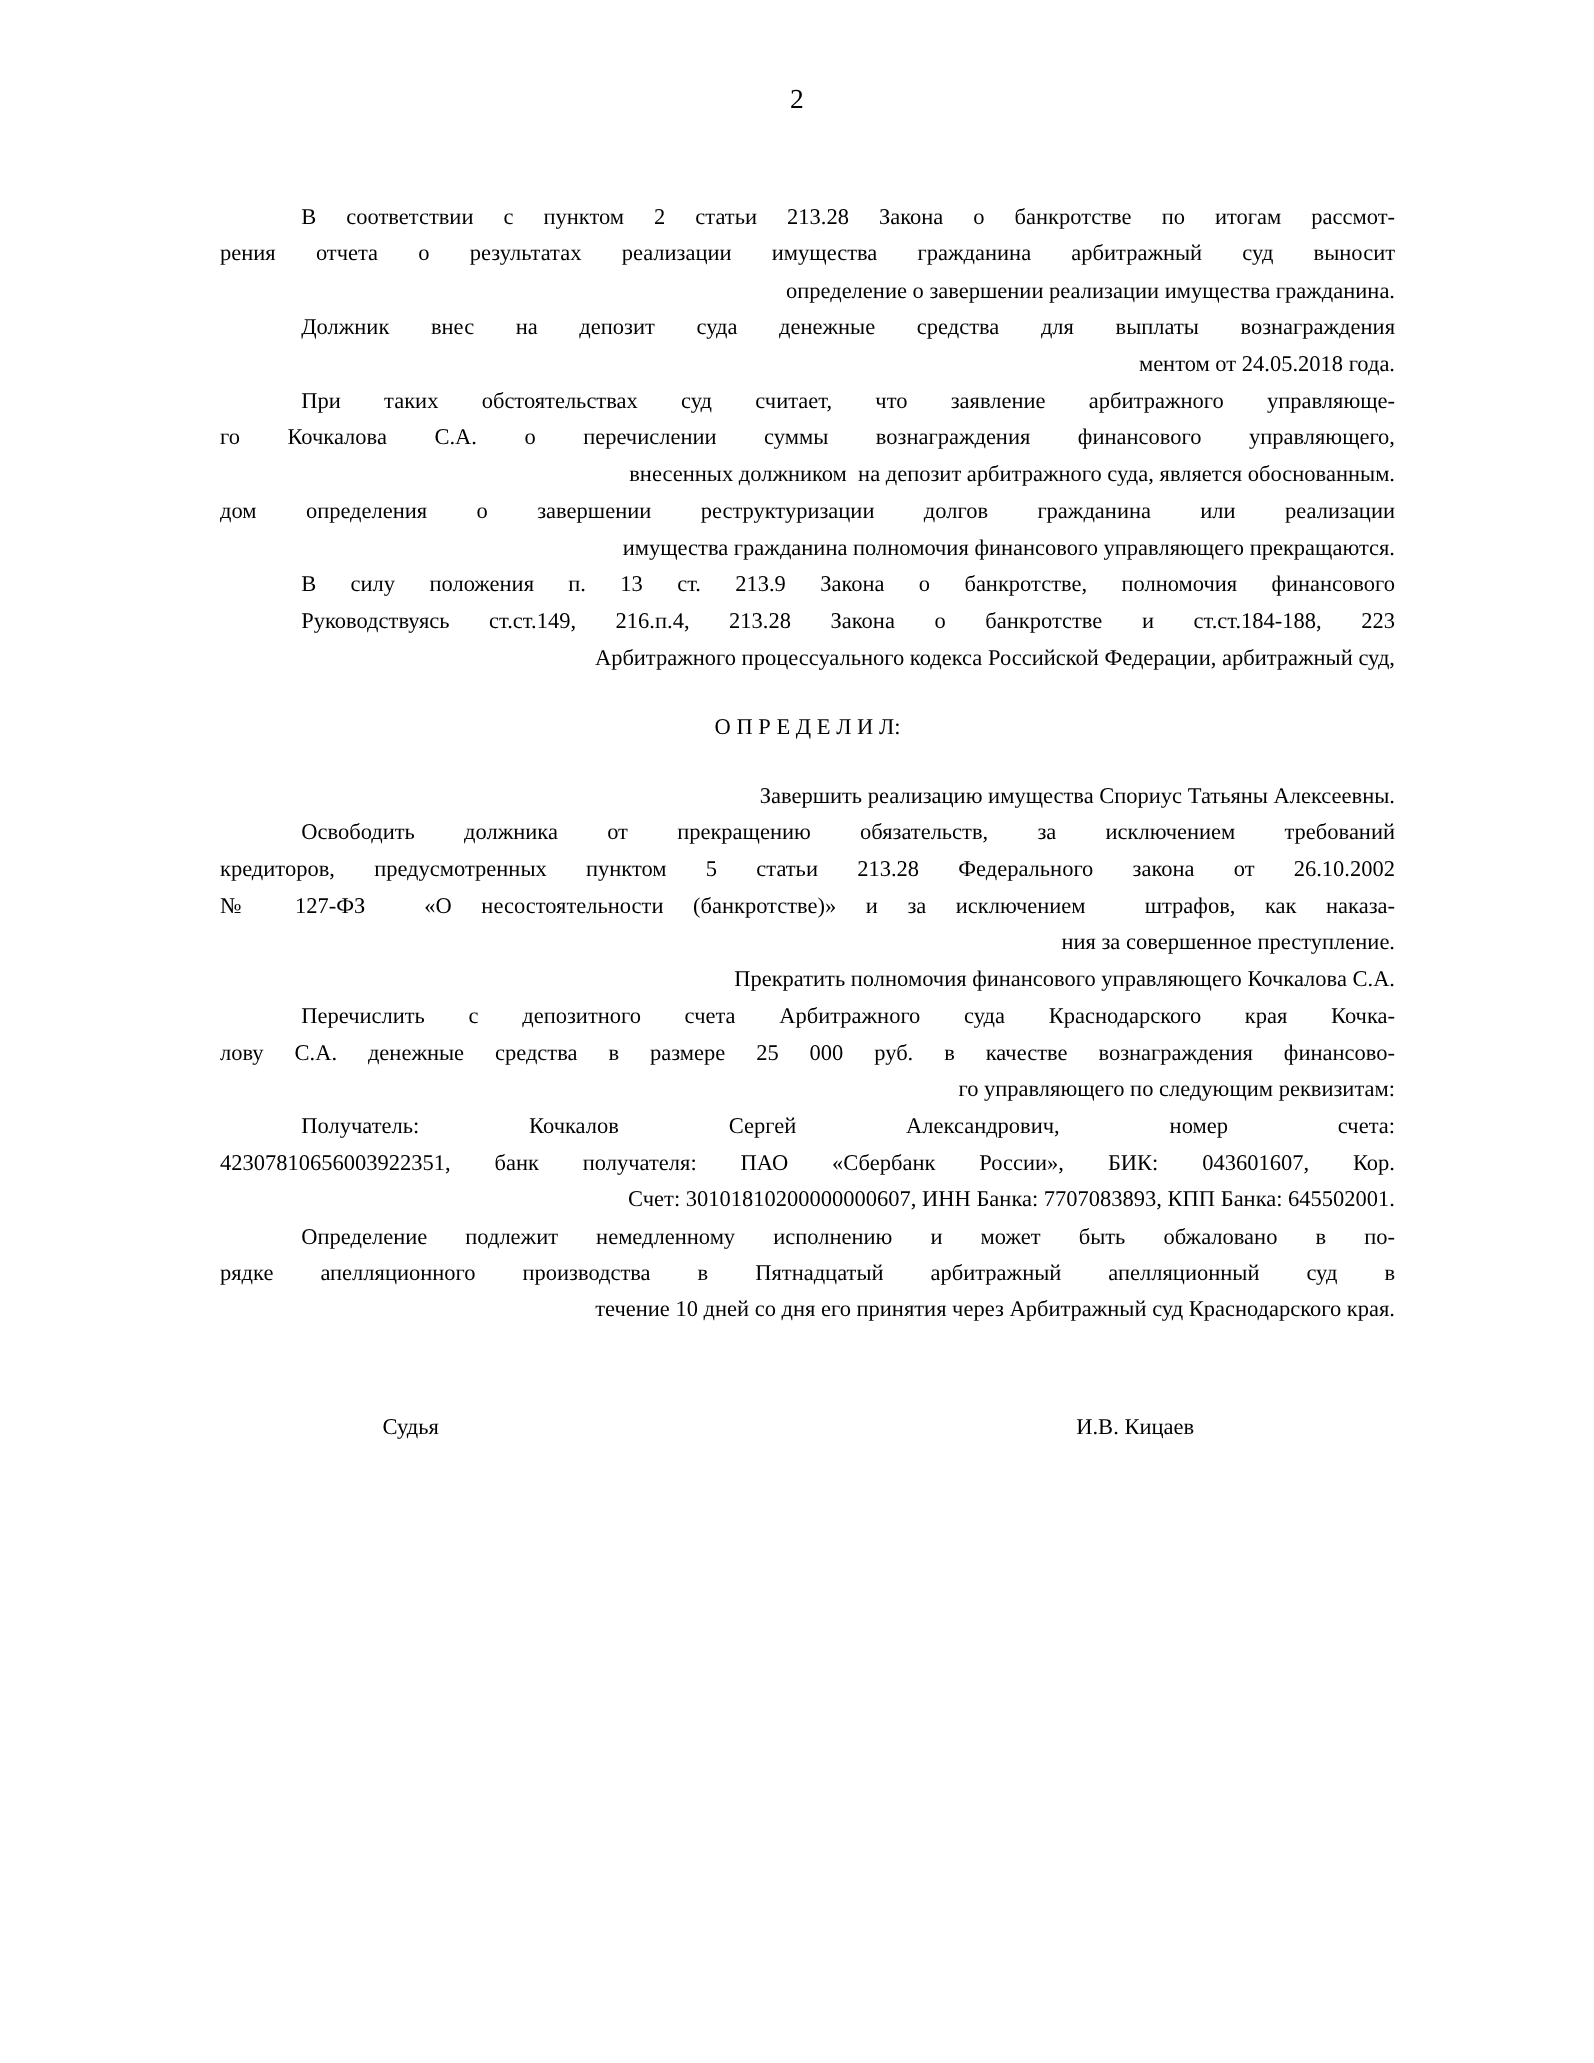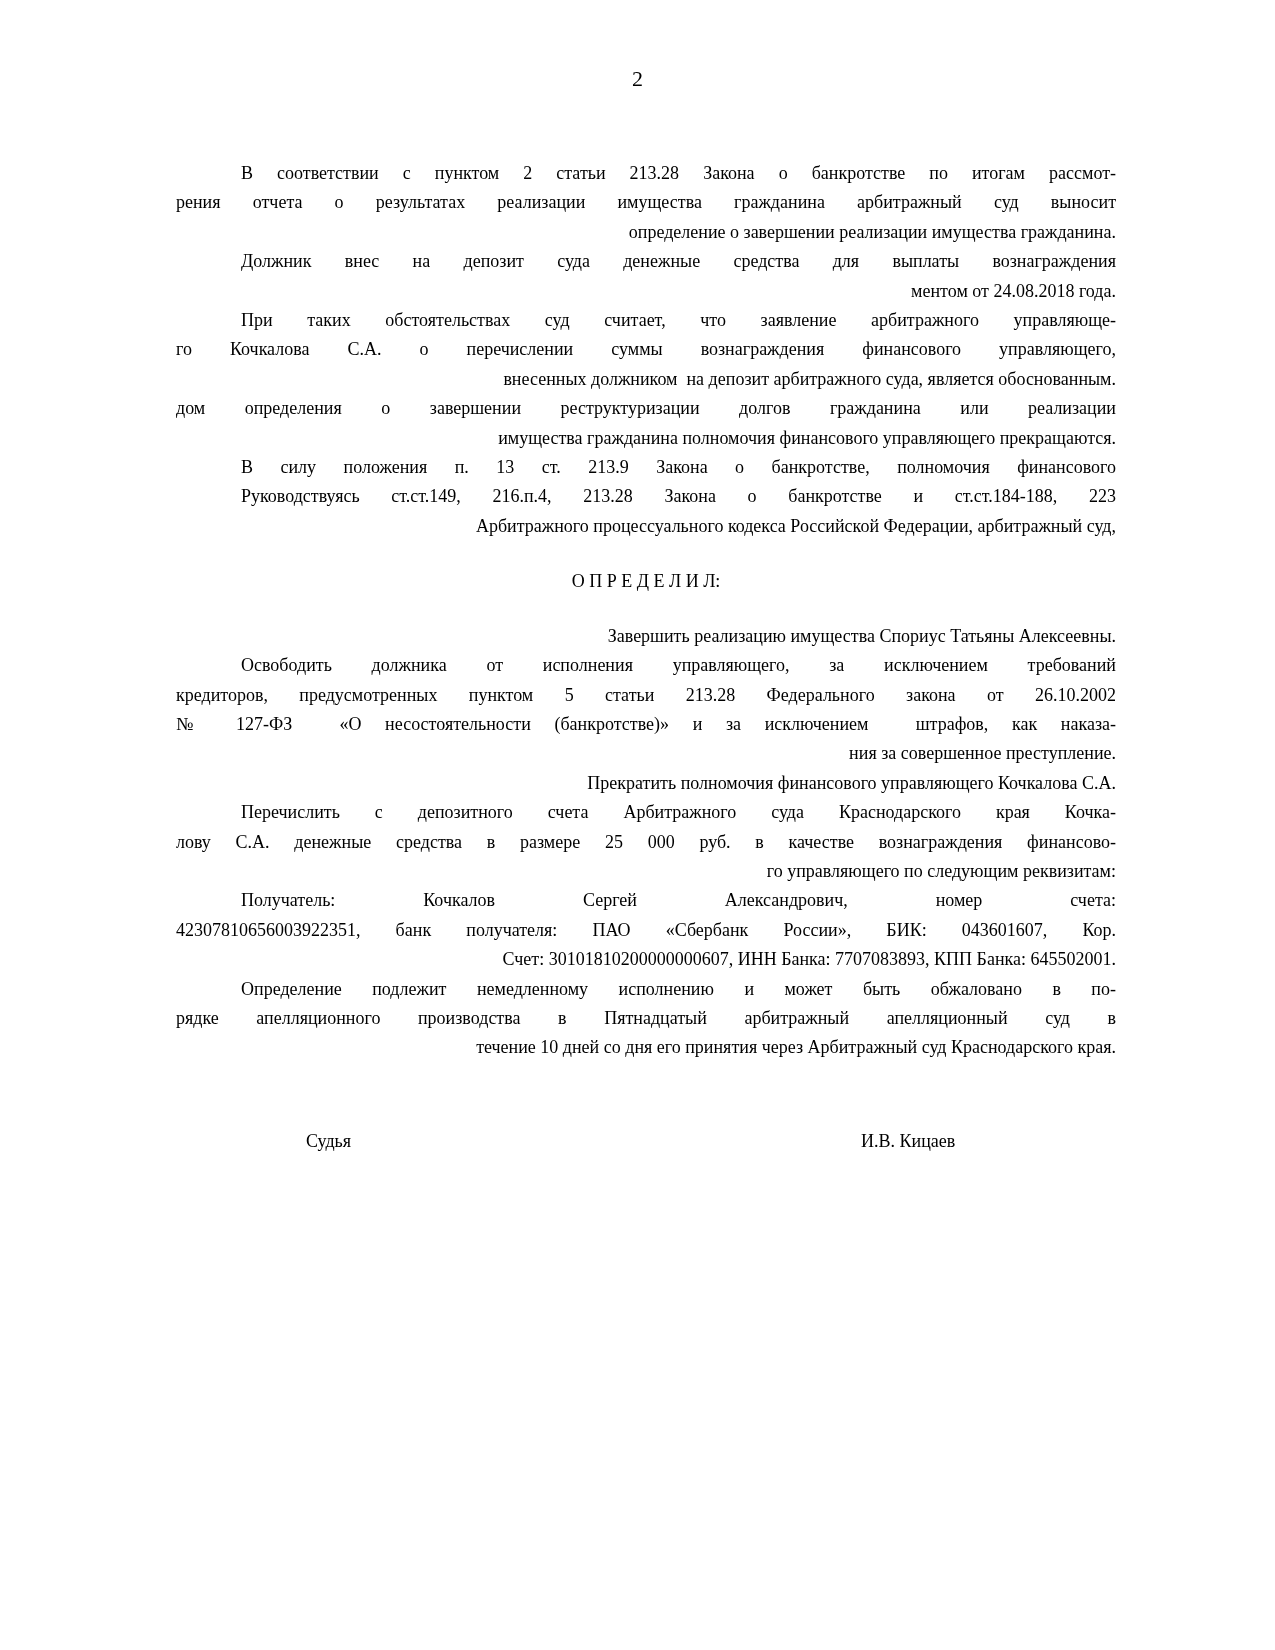--- a/index.html
+++ b/index.html
@@ -75,21 +75,21 @@
 <div class="page">
   <div class="page-number">2</div>
   <div class="doc-body">
       <div class="paragraph">
         <div class="line indent jl">В соответствии с пунктом 2 статьи 213.28 Закона о банкротстве по итогам рассмот-</div>
         <div class="line jl">рения отчета о результатах реализации имущества гражданина арбитражный суд выносит</div>
         <div class="line lastline">определение о завершении реализации имущества гражданина.</div>
       </div>
       <div class="paragraph">
         <div class="line indent jl">Должник внес на депозит суда денежные средства для выплаты вознаграждения</div>
-        <div class="line lastline">ментом от 24.08.2018 года.</div>
+        <div class="line lastline">ментом от 24.05.2018 года.</div>
       </div>
       <div class="paragraph">
         <div class="line indent jl">При таких обстоятельствах суд считает, что заявление арбитражного управляюще-</div>
         <div class="line jl">го Кочкалова С.А. о перечислении суммы вознаграждения финансового управляющего,</div>
         <div class="line lastline">внесенных должником  на депозит арбитражного суда, является обоснованным.</div>
       </div>
       <div class="paragraph">
         <div class="line jl">дом определения о завершении реструктуризации долгов гражданина или реализации</div>
         <div class="line lastline">имущества гражданина полномочия финансового управляющего прекращаются.</div>
       </div>
@@ -98,21 +98,21 @@
       </div>
       <div class="paragraph">
         <div class="line indent jl">Руководствуясь ст.ст.149, 216.п.4, 213.28 Закона о банкротстве и ст.ст.184-188, 223</div>
         <div class="line lastline">Арбитражного процессуального кодекса Российской Федерации, арбитражный суд,</div>
       </div>
       <div class="heading">О П Р Е Д Е Л И Л:</div>
       <div class="paragraph">
         <div class="line indent lastline">Завершить реализацию имущества Спориус Татьяны Алексеевны.</div>
       </div>
       <div class="paragraph">
-        <div class="line indent jl">Освободить должника от исполнения управляющего, за исключением требований</div>
+        <div class="line indent jl">Освободить должника от прекращению обязательств, за исключением требований</div>
         <div class="line jl">кредиторов, предусмотренных пунктом 5 статьи 213.28 Федерального закона от 26.10.2002</div>
         <div class="line jl">№ 127-ФЗ  «О несостоятельности (банкротстве)» и за исключением  штрафов, как наказа-</div>
         <div class="line lastline">ния за совершенное преступление.</div>
       </div>
       <div class="paragraph">
         <div class="line indent lastline">Прекратить полномочия финансового управляющего Кочкалова С.А.</div>
       </div>
       <div class="paragraph">
         <div class="line indent jl">Перечислить с депозитного счета Арбитражного суда Краснодарского края Кочка-</div>
         <div class="line jl">лову С.А. денежные средства в размере 25 000 руб. в качестве вознаграждения финансово-</div>

